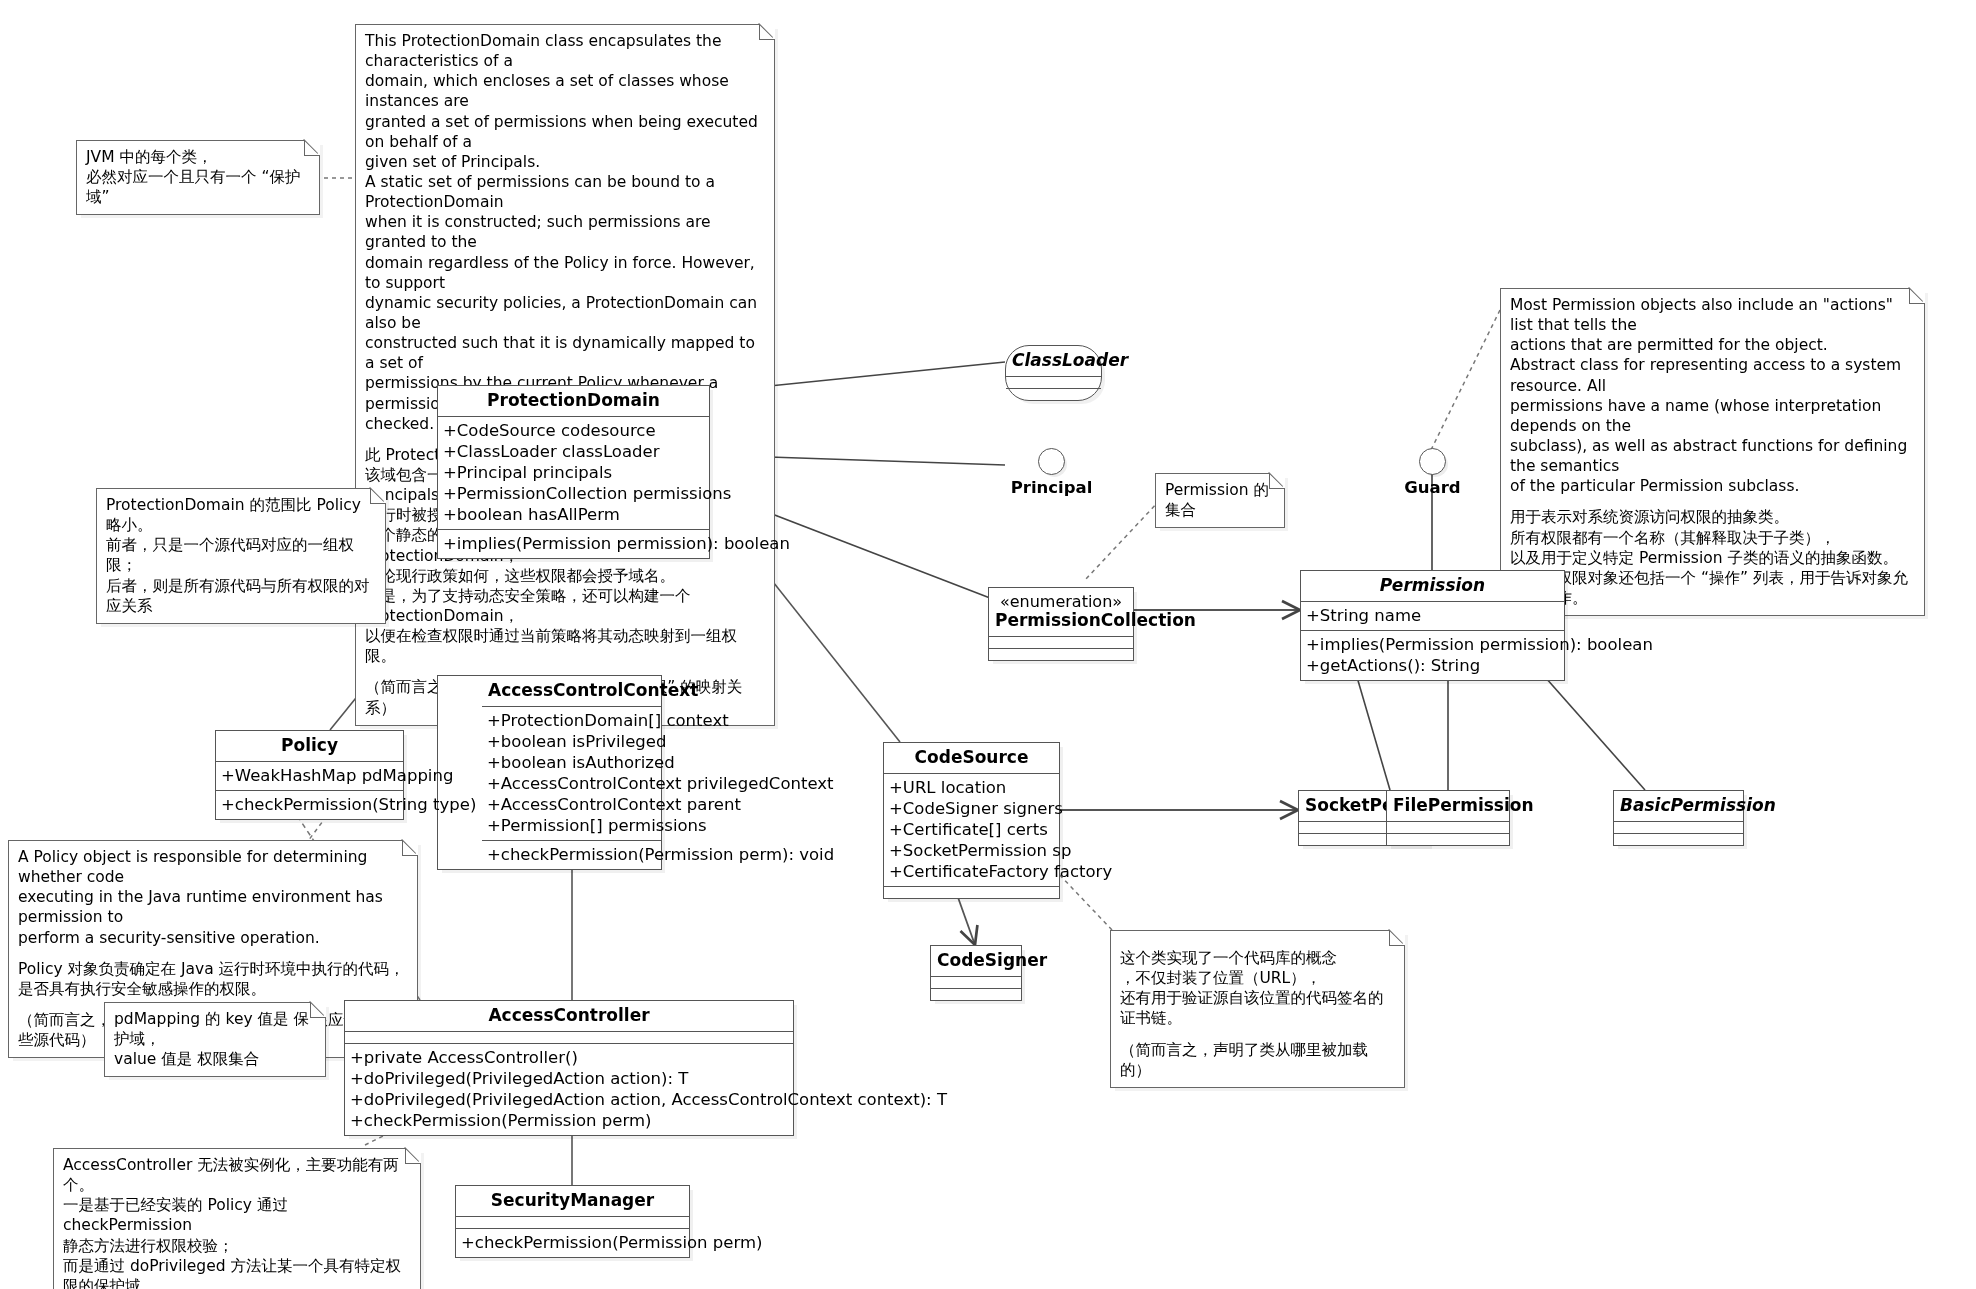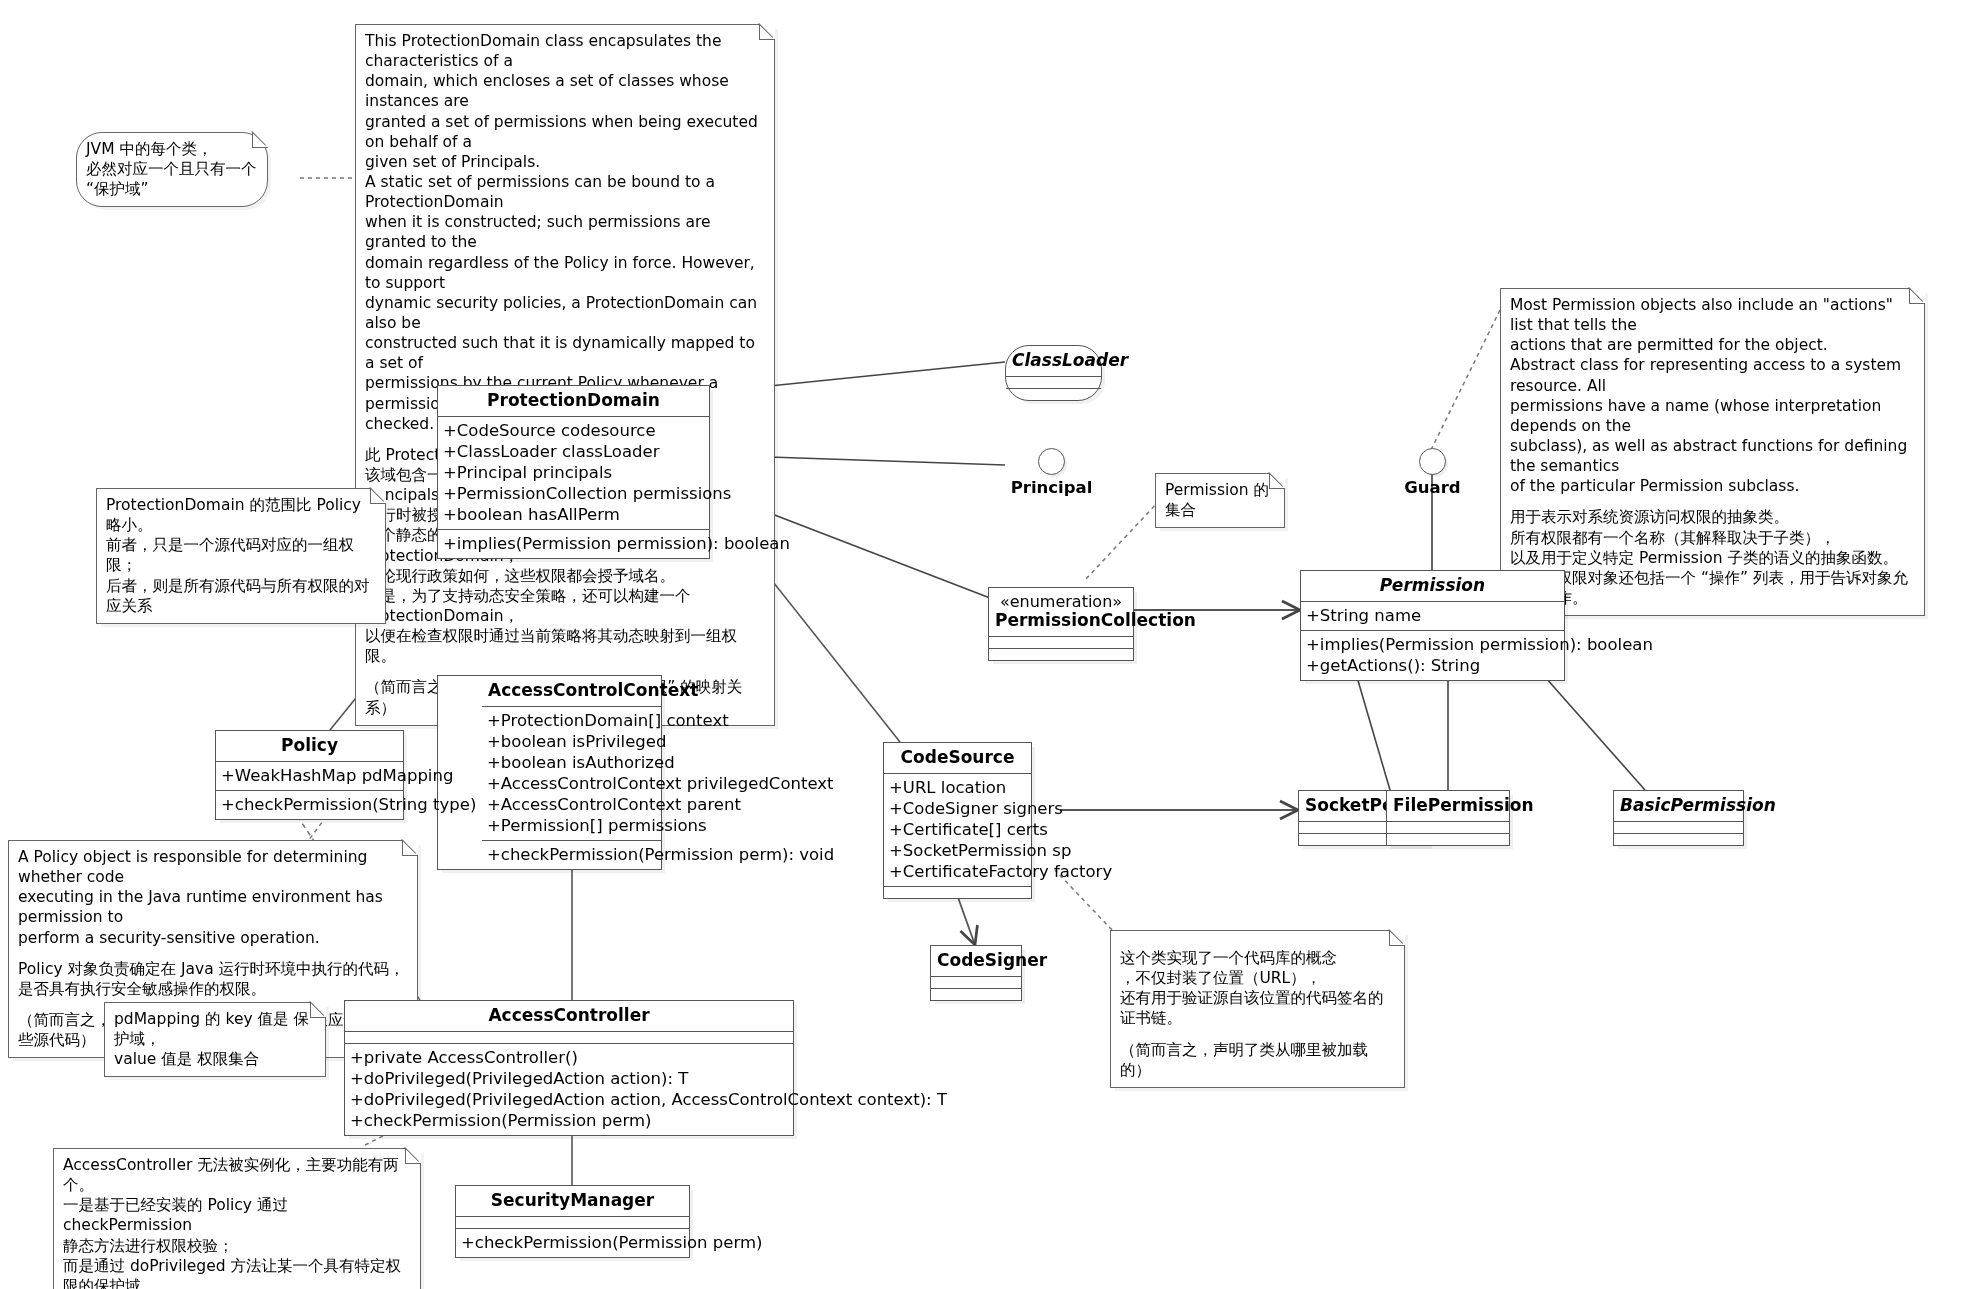--- a/index.html
+++ b/index.html
@@ -180,21 +180,21 @@
     <line x1="330" y1="730" x2="500" y2="520" stroke="#555" stroke-width="1.6" marker-end="url(#openArrow)"></line>
 
     
     <line x1="572" y1="1000" x2="572" y2="820" stroke="#555" stroke-width="1.6"></line>
     
     <line x1="420" y1="1000" x2="300" y2="820" stroke="#777" stroke-width="1.5" stroke-dasharray="5,4"></line>
     
     <line x1="572" y1="1185" x2="572" y2="1105" stroke="#555" stroke-width="1.6"></line>
   </svg>
 
-  <div class="uml-note" style="left:76px; top:132px; width:192px;border-radius:26px;">
+  <div class="uml-note" style="left:76px; top:140px; width:244px;">
     <span class="fold"></span>
     <div class="note-p">
       <div>JVM 中的每个类，</div>
       <div>必然对应一个且只有一个 “保护域”</div>
     </div>
   </div>
 
   <div class="uml-note" style="left:355px; top:24px; width:420px;">
     <span class="fold"></span>
     <div class="note-p">
@@ -386,21 +386,21 @@
   <div class="uml-class" style="left:215px; top:730px; width:189px;">
     <div class="uml-name">Policy</div>
     <div class="uml-sep uml-compartment">
       <div>+WeakHashMap pdMapping</div>
     </div>
     <div class="uml-sep uml-compartment">
       <div>+checkPermission(String type)</div>
     </div>
   </div>
 
-  <div class="uml-class" style="left:883px; top:742px; width:149px;">
+  <div class="uml-class" style="left:883px; top:742px; width:177px;">
     <div class="uml-name">CodeSource</div>
     <div class="uml-sep uml-compartment">
       <div>+URL location</div>
       <div>+CodeSigner signers</div>
       <div>+Certificate[] certs</div>
       <div>+SocketPermission sp</div>
       <div>+CertificateFactory factory</div>
     </div>
     <div class="uml-sep uml-compartment uml-empty"></div>
   </div>

